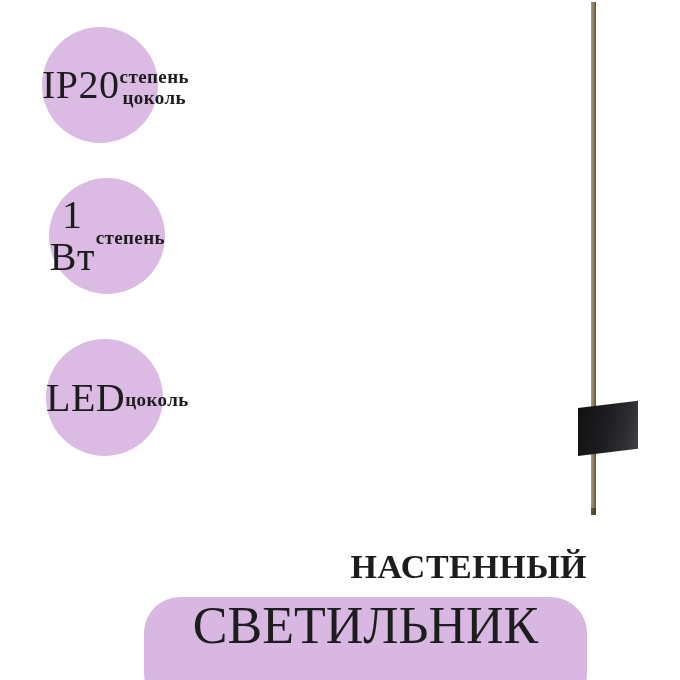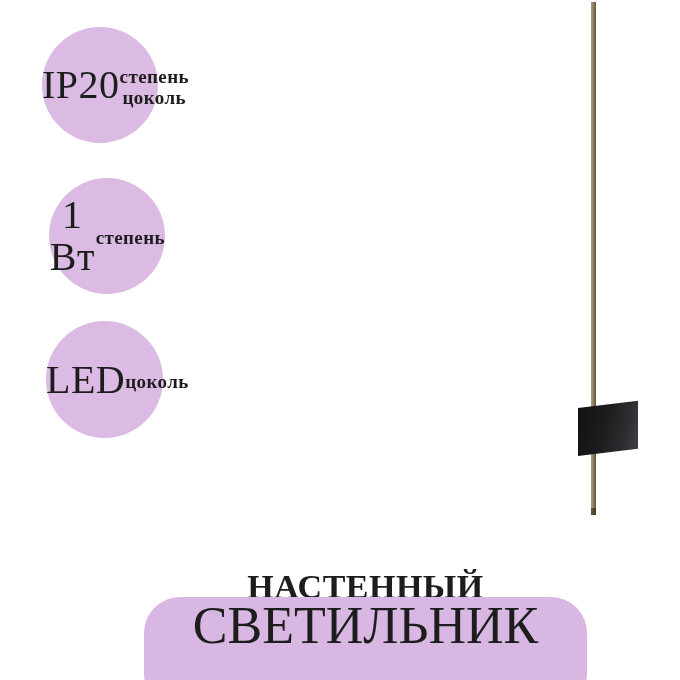--- a/index.html
+++ b/index.html
@@ -23,21 +23,21 @@
     border-radius: 50%;
     background: var(--badge-bg, #dbbae4);
     display: flex;
     flex-direction: row;
     align-items: center;
     justify-content: flex-start;
     text-align: center;
   }
   .badge-ip     { left: 42px;  top: 27px;  width: 116px; height: 116px; }
   .badge-power  { left: 49px;  top: 178px; width: 116px; height: 116px; }
-  .badge-socket { left: 46px;  top: 321px; width: 117px; height: 117px; }
+  .badge-socket { left: 46px;  top: 339px; width: 117px; height: 117px; }
   .badge-value {
     font-size: 40px;
     line-height: 1.05;
     letter-spacing: 0.5px;
   }
   .badge-label {
     margin-top: 5px;
     font-size: 19px;
     line-height: 1.1;
     letter-spacing: 0.4px;
@@ -77,23 +77,23 @@
       #1d1d1f 45%,
       #2e2e32 78%,
       var(--mount-light, #404045) 100%);
     z-index: 2;
   }
 
   
   .type-label {
     position: absolute;
     left: 144px;
-    top: 568px;
+    top: 548px;
     width: 443px;
-    text-align: center;
+    text-align: right;
     font-size: 34px;
     font-weight: bold;
     letter-spacing: 0.5px;
   }
   .name-panel {
     position: absolute;
     left: 144px;
     top: 597px;
     width: 443px;
     height: 112px;

